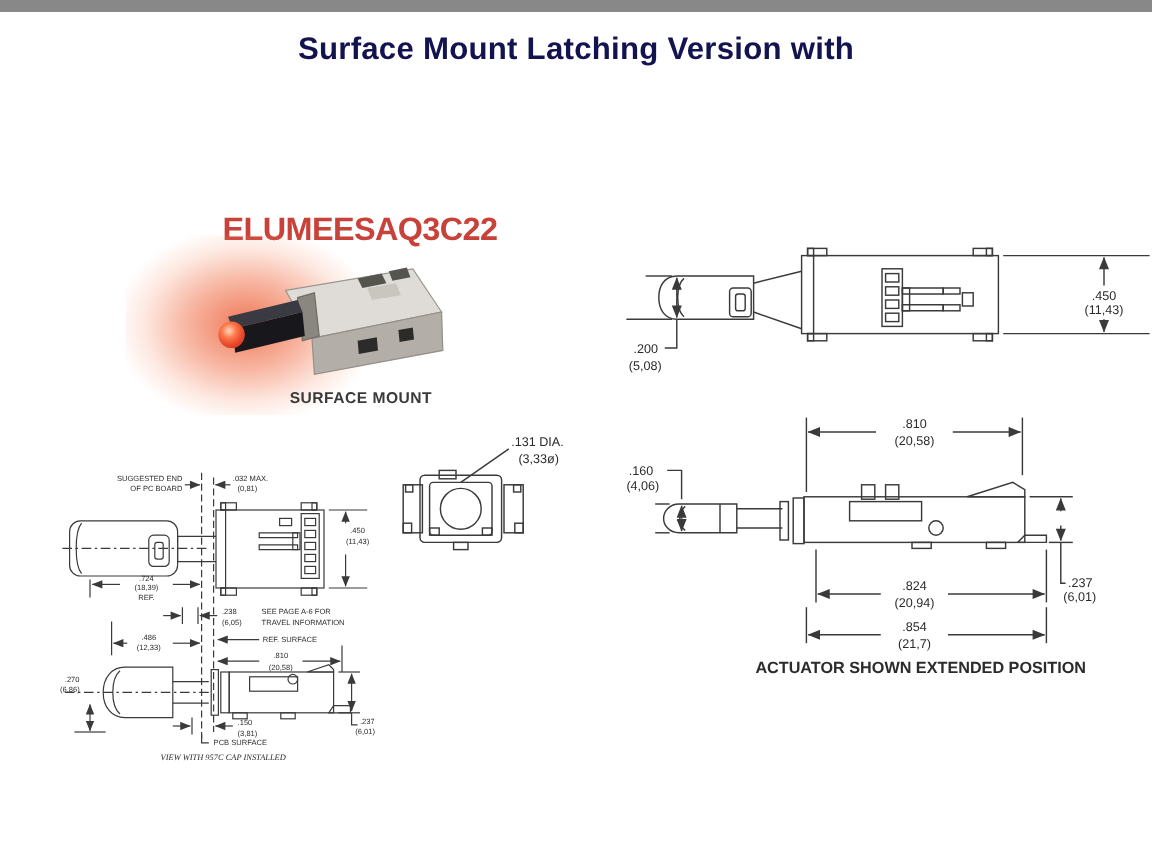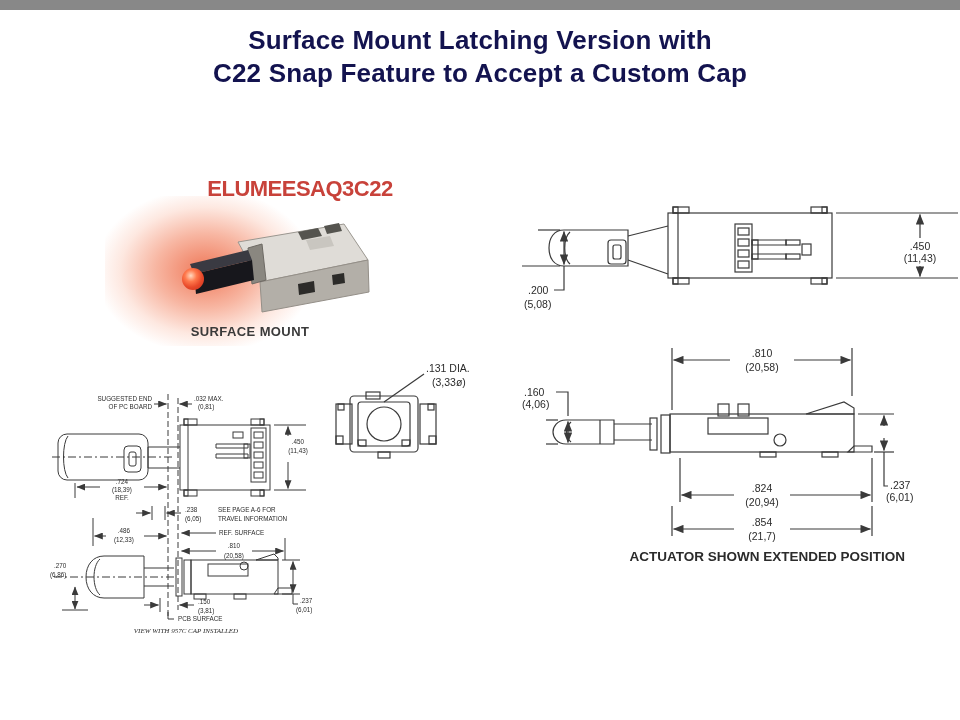--- a/index.html
+++ b/index.html
@@ -2,26 +2,26 @@
 <html><head>
 <meta charset="utf-8">
 <style>
   html,body{margin:0;padding:0;background:#888;}
   #page{position:relative;width:960px;height:720px;background:#ffffff;overflow:hidden;
         font-family:"Liberation Sans",sans-serif;margin:10px auto;}
   .abs{position:absolute;}
   #title{top:14px;left:0;width:960px;text-align:center;font-weight:bold;
          font-size:26px;line-height:33px;color:#13134f;letter-spacing:0.2px;}
   #partnum{top:166px;left:150px;width:300px;text-align:center;font-weight:bold;
-           font-size:22px;color:#c8423a;letter-spacing:-0.5px;}
+           font-size:27px;color:#c8423a;letter-spacing:-0.5px;}
   #product{top:192px;left:148px;width:230px;height:128px;}
   #glow{left:-43px;top:-6px;width:200px;height:150px;
         background:radial-gradient(ellipse at 50% 50%,rgba(235,85,45,0.8) 0%,
         rgba(240,110,70,0.5) 35%,rgba(248,150,115,0.22) 60%,rgba(255,255,255,0) 78%);}
-  .cap1{top:314px;left:140px;width:220px;text-align:center;font-weight:bold;
+  .cap1{top:314px;left:140px;width:220px;text-align:right;font-weight:bold;
         font-size:13px;color:#3a3a3a;letter-spacing:0.4px;}
   .cap2{top:539px;left:575px;width:330px;text-align:right;font-weight:bold;
         font-size:13.5px;color:#2b2b2b;}
   svg{overflow:visible;}
   svg text{font-family:"Liberation Sans",sans-serif;fill:#2b2b2b;}
   .ln line,.ln path,.ln rect,.ln circle{stroke:#3a3a3a;stroke-width:1.2;fill:none;}
   .lnt line,.lnt path,.lnt rect,.lnt circle{stroke:#3a3a3a;stroke-width:1;fill:none;}
   .blk{fill:#232323;stroke:none;}
   .t10{font-size:10.5px;}
   .t6{font-size:6.3px;}
@@ -38,21 +38,20 @@
     <marker id="ah" viewBox="0 0 10 8" refX="9.5" refY="4" markerWidth="9" markerHeight="7" orient="auto-start-reverse">
         <path d="M0,0 L10,4 L0,8 Z" fill="#3a3a3a"></path>
       </marker>
   </defs>
 </svg>
 
 <div id="page">
 
   <div id="title" class="abs">
     <div>Surface Mount Latching Version with</div>
-    <div>C22 Snap Feature to Accept a Custom Cap</div>
   </div>
 
   <div id="partnum" class="abs">ELUMEESAQ3C22</div>
 
   <div id="product" class="abs">
     <div id="glow" class="abs"></div>
     <svg class="abs" style="left:0;top:0" width="230" height="128" viewBox="0 0 230 128">
       <defs>
         <radialGradient id="ledgrad" cx="40%" cy="35%" r="75%">
           <stop offset="0%" stop-color="#ffd9c0"></stop>

